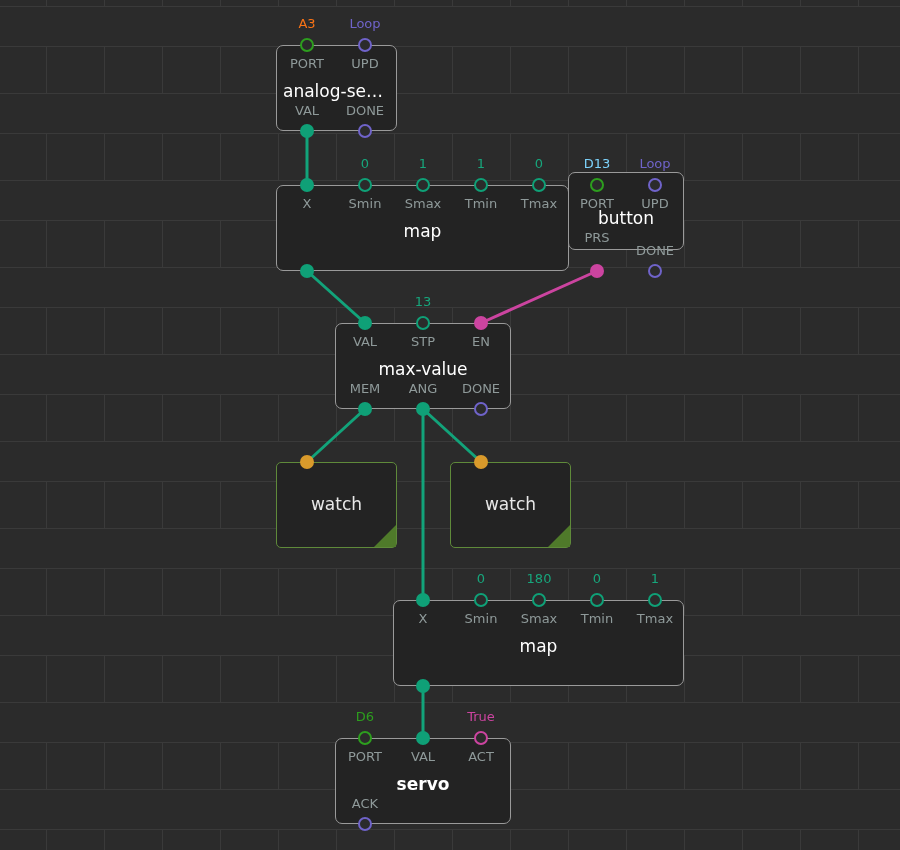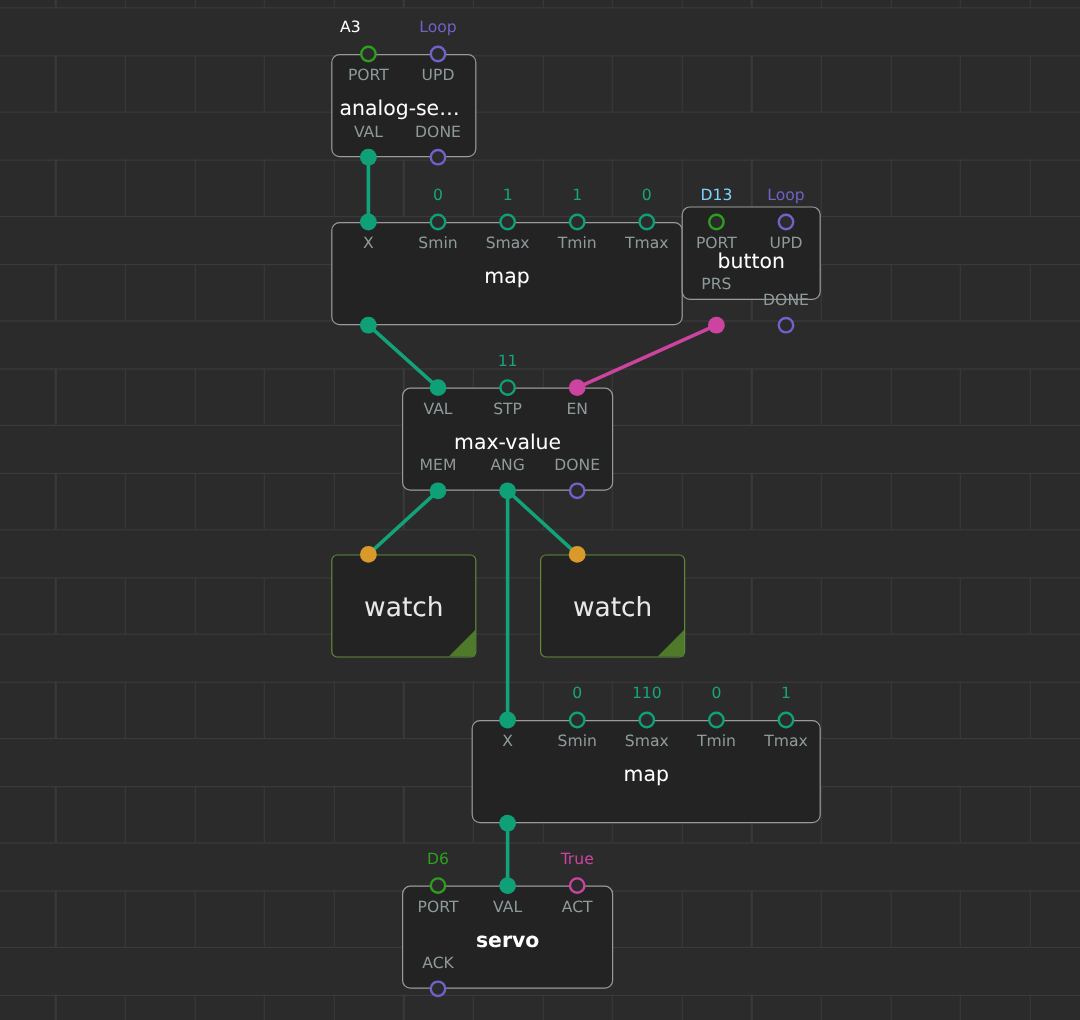--- a/index.html
+++ b/index.html
@@ -82,21 +82,21 @@
     padding: 0 6px;
     box-sizing: border-box;
   }
   .node.watch {
     border-color: #5f8a3a;
     background: #232323;
     border-radius: 5px;
   }
   .node.watch .node-title {
     color: #e8e8e8;
-    font-size: 22px;
+    font-size: 17px;
   }
   .watch-resize {
     position: absolute;
     right: 0px;
     bottom: 0px;
     width: 0;
     height: 0;
     border-left: 22px solid transparent;
     border-bottom: 22px solid #4f7a2a;
   }
@@ -197,21 +197,21 @@
       </div>
       <div class="node plain" style="left: 393px; top: 600px; width: 291px; height: 86px;">
         <div class="node-title" style="top: 35px;">map</div>
       </div>
       <div class="node plain" style="left: 335px; top: 738px; width: 176px; height: 86px;">
         <div class="node-title" style="top: 35px; font-weight: bold;">servo</div>
       </div>
     </div>
 <div class="pin hollow" style="left: 307px; top: 45px; border-color: rgb(45, 158, 30); background: rgb(43, 43, 43);"></div>
     <div class="pin-label" style="left: 307px; top: 56px;">PORT</div>
-    <div class="pin-value" style="left: 292px; top: 16px; color: #ffffff;">A3</div>
+    <div class="pin-value" style="left: 307px; top: 16px; color: #f97316;">A3</div>
     <div class="pin hollow" style="left: 365px; top: 45px; border-color: rgb(111, 99, 201); background: rgb(43, 43, 43);"></div>
     <div class="pin-label" style="left: 365px; top: 56px;">UPD</div>
     <div class="pin-value" style="left: 365px; top: 16px; color: rgb(111, 99, 201);">Loop</div>
     <div class="pin filled" style="left: 307px; top: 131px; background: rgb(15, 160, 119); border: none;"></div>
     <div class="pin-label" style="left: 307px; top: 103px;">VAL</div>
     <div class="pin hollow" style="left: 365px; top: 131px; border-color: rgb(111, 99, 201); background: rgb(43, 43, 43);"></div>
     <div class="pin-label" style="left: 365px; top: 103px;">DONE</div>
     <div class="pin filled" style="left: 307px; top: 185px; background: rgb(15, 160, 119); border: none;"></div>
     <div class="pin-label" style="left: 307px; top: 196px;">X</div>
     <div class="pin hollow" style="left: 365px; top: 185px; border-color: rgb(15, 160, 119); background: rgb(43, 43, 43);"></div>
@@ -234,39 +234,39 @@
     <div class="pin-label" style="left: 655px; top: 196px;">UPD</div>
     <div class="pin-value" style="left: 655px; top: 156px; color: rgb(111, 99, 201);">Loop</div>
     <div class="pin filled" style="left: 597px; top: 271px; background: rgb(204, 68, 160); border: none;"></div>
     <div class="pin-label" style="left: 597px; top: 230px;">PRS</div>
     <div class="pin hollow" style="left: 655px; top: 271px; border-color: rgb(111, 99, 201); background: rgb(43, 43, 43);"></div>
     <div class="pin-label" style="left: 655px; top: 243px;">DONE</div>
     <div class="pin filled" style="left: 365px; top: 323px; background: rgb(15, 160, 119); border: none;"></div>
     <div class="pin-label" style="left: 365px; top: 334px;">VAL</div>
     <div class="pin hollow" style="left: 423px; top: 323px; border-color: rgb(15, 160, 119); background: rgb(43, 43, 43);"></div>
     <div class="pin-label" style="left: 423px; top: 334px;">STP</div>
-    <div class="pin-value" style="left: 423px; top: 294px; color: rgb(23, 166, 124);">11</div>
+    <div class="pin-value" style="left: 423px; top: 294px; color: rgb(23, 166, 124);">13</div>
     <div class="pin filled" style="left: 481px; top: 323px; background: rgb(204, 68, 160); border: none;"></div>
     <div class="pin-label" style="left: 481px; top: 334px;">EN</div>
     <div class="pin filled" style="left: 365px; top: 409px; background: rgb(15, 160, 119); border: none;"></div>
     <div class="pin-label" style="left: 365px; top: 381px;">MEM</div>
     <div class="pin filled" style="left: 423px; top: 409px; background: rgb(15, 160, 119); border: none;"></div>
     <div class="pin-label" style="left: 423px; top: 381px;">ANG</div>
     <div class="pin hollow" style="left: 481px; top: 409px; border-color: rgb(111, 99, 201); background: rgb(43, 43, 43);"></div>
     <div class="pin-label" style="left: 481px; top: 381px;">DONE</div>
     <div class="pin filled" style="left: 307px; top: 462px; background: rgb(217, 154, 43); border: none;"></div>
     <div class="pin filled" style="left: 481px; top: 462px; background: rgb(217, 154, 43); border: none;"></div>
     <div class="pin filled" style="left: 423px; top: 600px; background: rgb(15, 160, 119); border: none;"></div>
     <div class="pin-label" style="left: 423px; top: 611px;">X</div>
     <div class="pin hollow" style="left: 481px; top: 600px; border-color: rgb(15, 160, 119); background: rgb(43, 43, 43);"></div>
     <div class="pin-label" style="left: 481px; top: 611px;">Smin</div>
     <div class="pin-value" style="left: 481px; top: 571px; color: rgb(23, 166, 124);">0</div>
     <div class="pin hollow" style="left: 539px; top: 600px; border-color: rgb(15, 160, 119); background: rgb(43, 43, 43);"></div>
     <div class="pin-label" style="left: 539px; top: 611px;">Smax</div>
-    <div class="pin-value" style="left: 539px; top: 571px; color: rgb(23, 166, 124);">110</div>
+    <div class="pin-value" style="left: 539px; top: 571px; color: rgb(23, 166, 124);">180</div>
     <div class="pin hollow" style="left: 597px; top: 600px; border-color: rgb(15, 160, 119); background: rgb(43, 43, 43);"></div>
     <div class="pin-label" style="left: 597px; top: 611px;">Tmin</div>
     <div class="pin-value" style="left: 597px; top: 571px; color: rgb(23, 166, 124);">0</div>
     <div class="pin hollow" style="left: 655px; top: 600px; border-color: rgb(15, 160, 119); background: rgb(43, 43, 43);"></div>
     <div class="pin-label" style="left: 655px; top: 611px;">Tmax</div>
     <div class="pin-value" style="left: 655px; top: 571px; color: rgb(23, 166, 124);">1</div>
     <div class="pin filled" style="left: 423px; top: 686px; background: rgb(15, 160, 119); border: none;"></div>
     <div class="pin hollow" style="left: 365px; top: 738px; border-color: rgb(45, 158, 30); background: rgb(43, 43, 43);"></div>
     <div class="pin-label" style="left: 365px; top: 749px;">PORT</div>
     <div class="pin-value" style="left: 365px; top: 709px; color: rgb(45, 158, 30);">D6</div>

